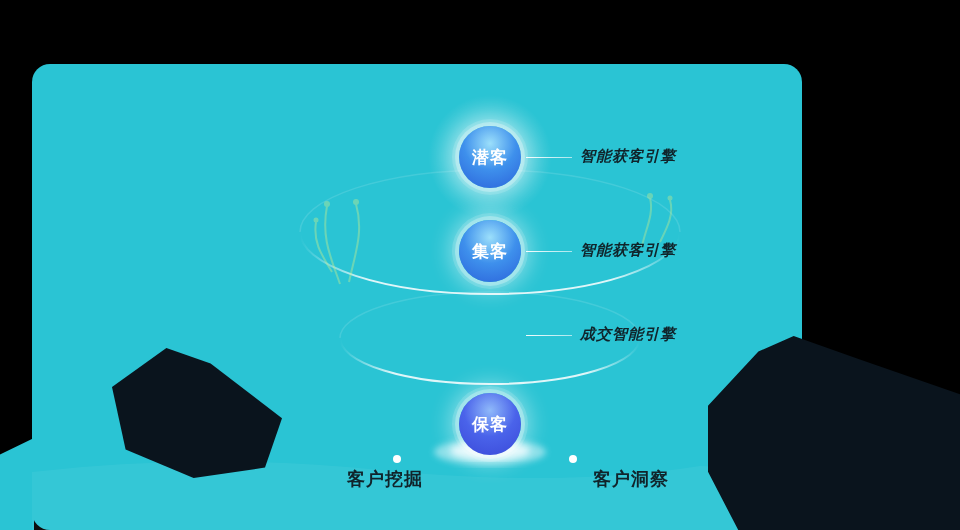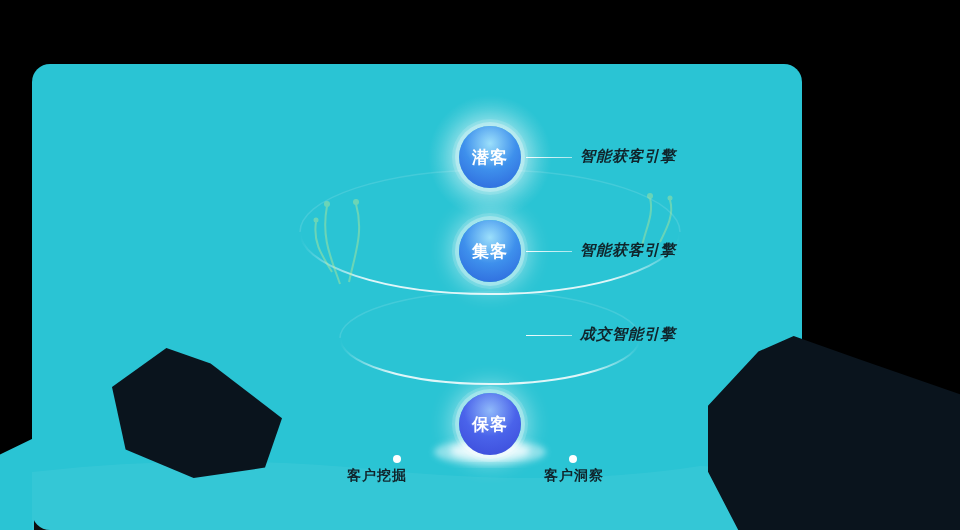--- a/index.html
+++ b/index.html
@@ -47,25 +47,25 @@
     background: linear-gradient(90deg, rgba(255,255,255,.95), rgba(255,255,255,.6));
   }
   .engine-label {
     position:absolute; left:580px; top:calc(var(--cy) - 10px);
     font-size:15px; font-weight:bold; color: var(--label-text,#10242B); letter-spacing:1px;font-style:italic;
   }
   .marker-dot { position:absolute; width:8px; height:8px; border-radius:50%; background:#fff; z-index:3; }
   .marker-dot-1 { left:393px; top:455px; }
   .marker-dot-2 { left:569px; top:455px; }
   .marker-label {
-    position:absolute; font-size:14px; font-weight:bold;
+    position:absolute; font-size:18px; font-weight:bold;
     color: var(--label-text,#10242B); letter-spacing:1px; z-index:3;
   }
   .marker-label-1 { left:347px; top:467px; }
-  .marker-label-2 { left:544px; top:467px; }
+  .marker-label-2 { left:593px; top:467px; }
 </style>
 </head>
 <body>
 
 <div class="canvas">
 
   <div class="panel"></div>
   <div class="teal-spur"></div>
 
   <svg class="decor" width="960" height="530" viewBox="0 0 960 530">

